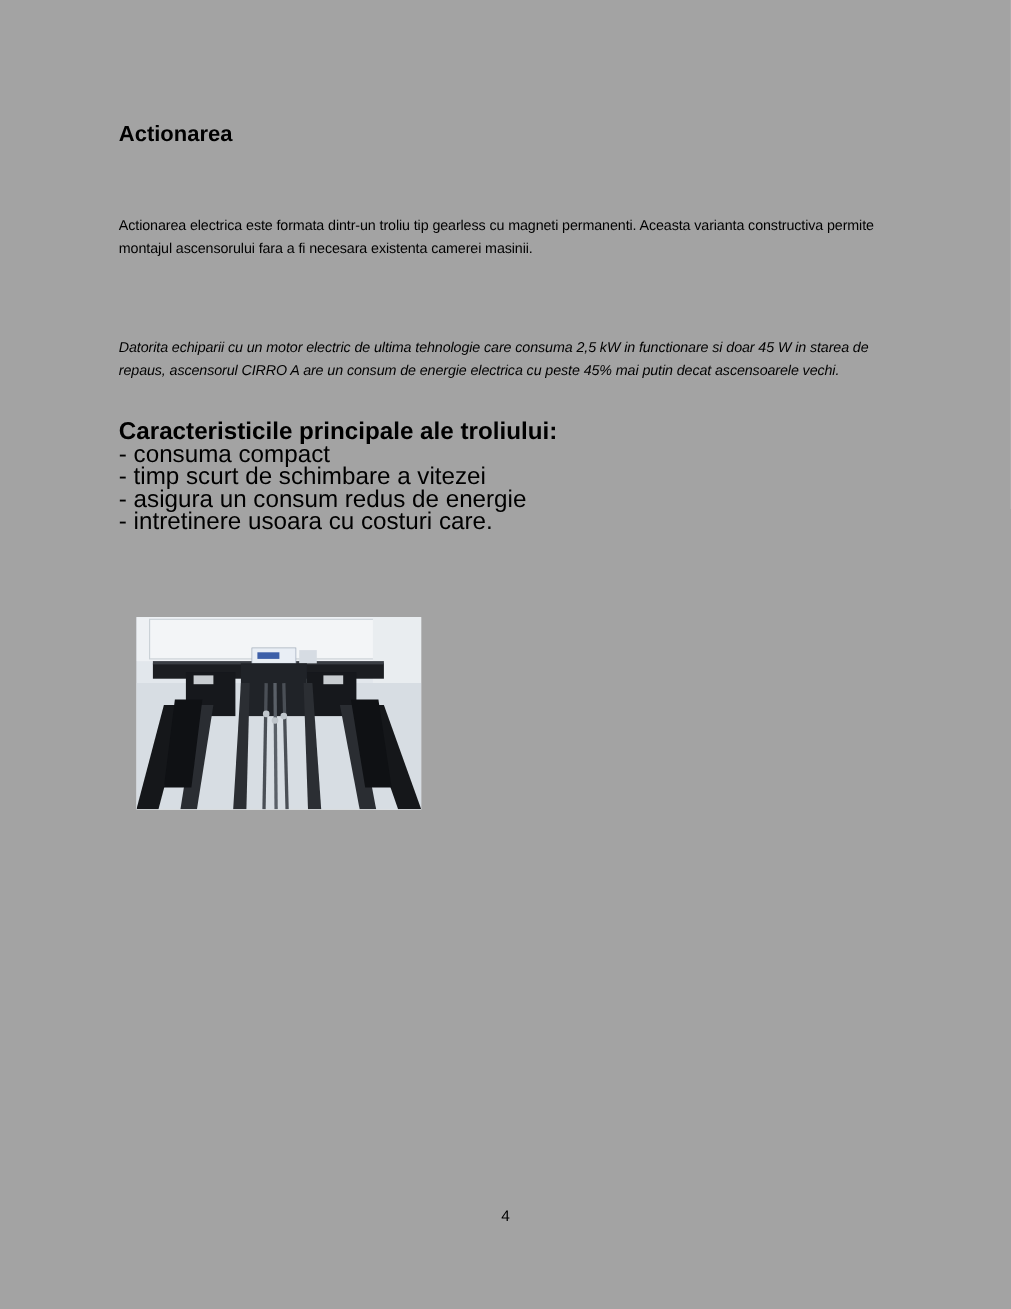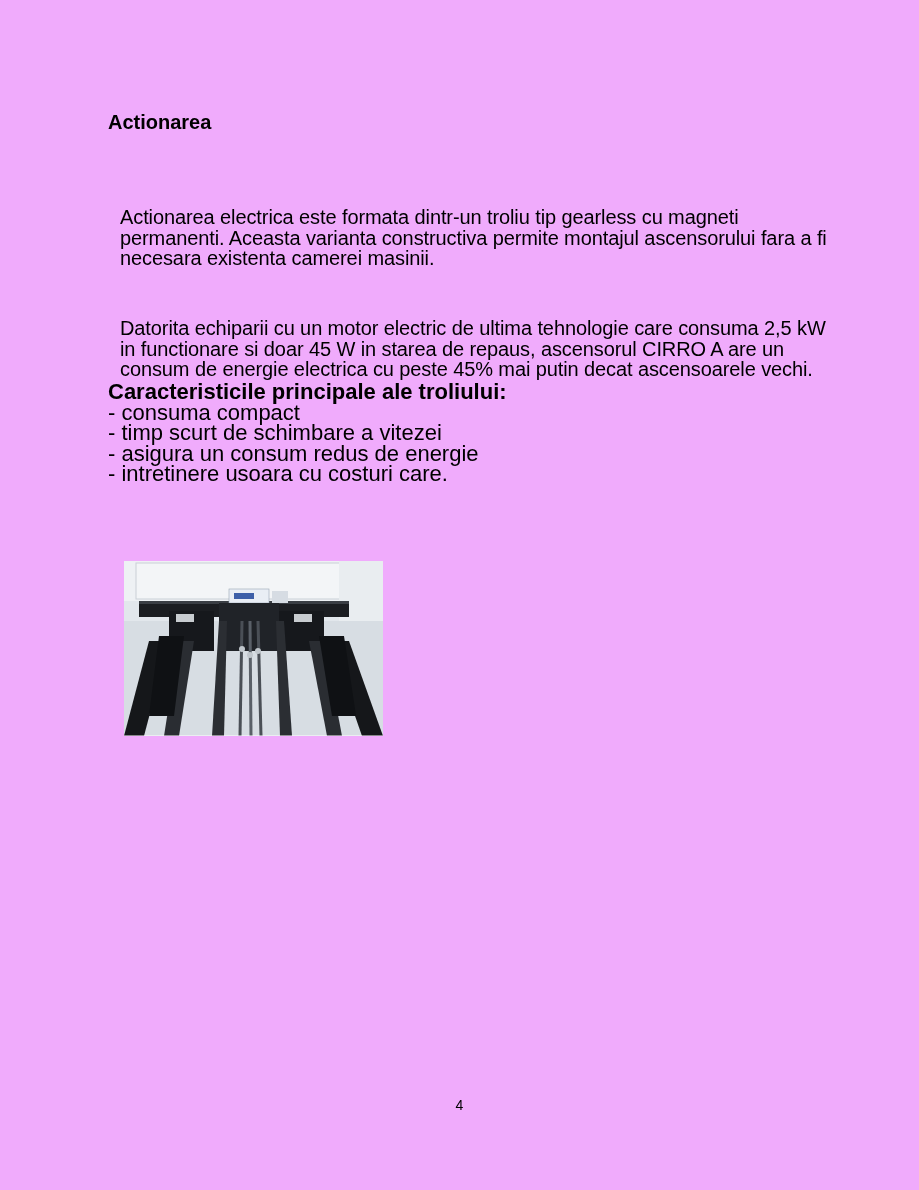--- a/index.html
+++ b/index.html
@@ -12,42 +12,42 @@
       height: 1190px;
       position: relative;
       overflow: hidden;
       font-family: "Liberation Sans", sans-serif;
       color: #000000;
     }
     .page {
       position: absolute;
       left: 0; top: 0;
       width: 919px; height: 1190px;
-      background: #f0abfc;
+      background: #a3a3a3;
     }
     .heading {
       position: absolute;
       left: 108px;
       top: 110px;
       font-size: 20px;
       font-weight: bold;
       line-height: 24px;
       margin: 0;
     }
     .para {
       position: absolute;
       left: 108px;
       width: 720px;
-      font-size: 20px;
+      font-size: 13px;
       line-height: 20.5px;
-      margin: 12px;
+      margin: 0;
       letter-spacing: -0.1px;
     }
     .para1 { top: 195px; }
-    .para2 { top: 306px; }
+    .para2 { top: 306px; font-style: italic; }
     .features {
       position: absolute;
       left: 108px;
       top: 382px;
       font-size: 22px;
       line-height: 20.5px;
       margin: 0;
       padding: 0;
       list-style: none;
     }

